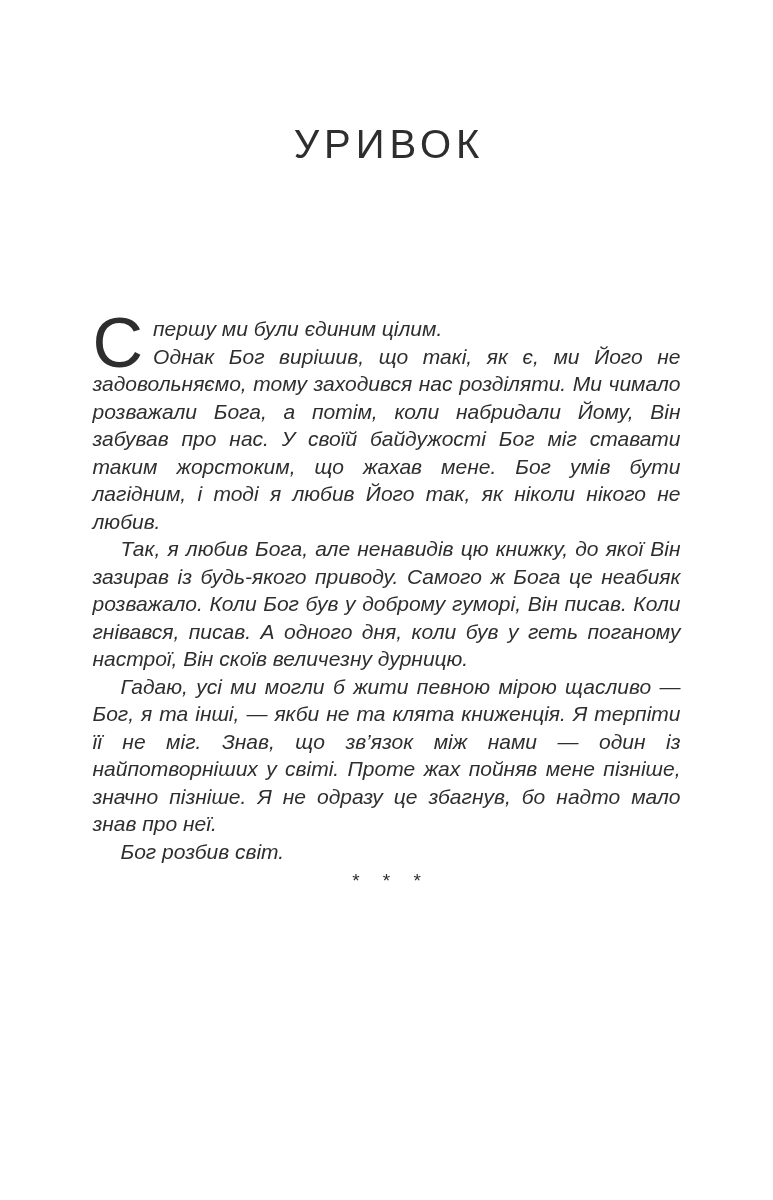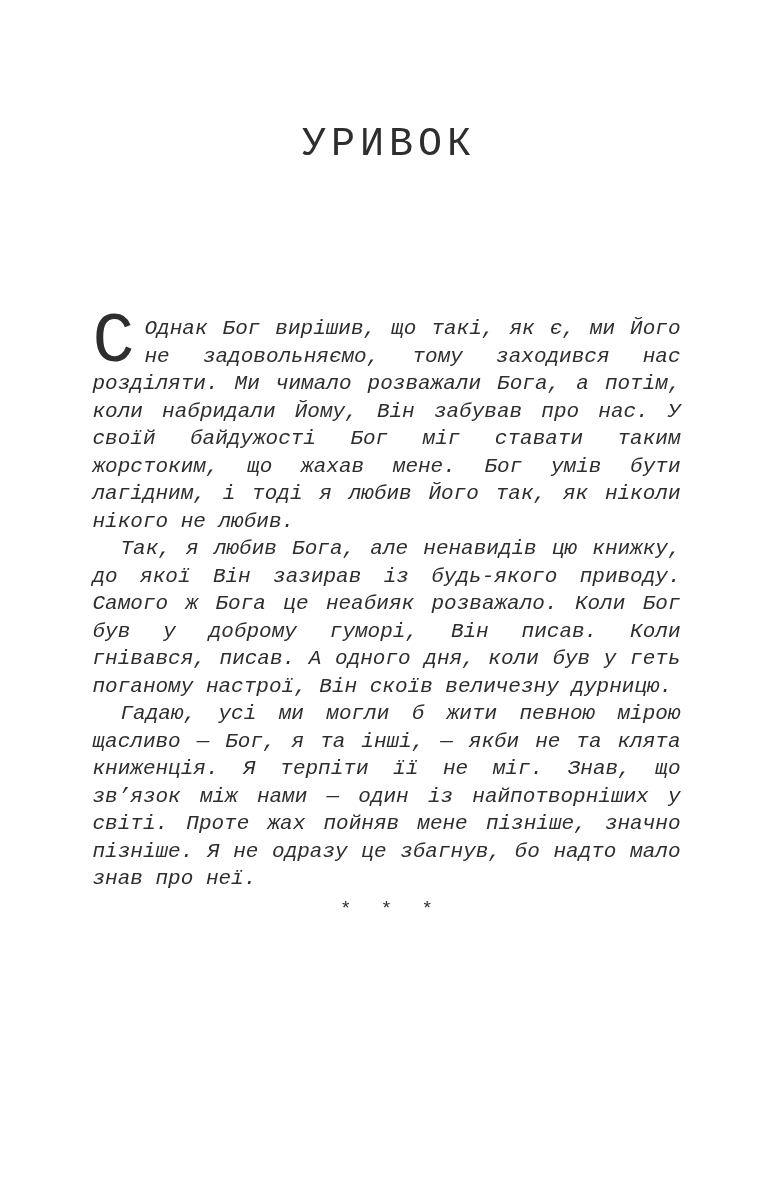--- a/index.html
+++ b/index.html
@@ -7,21 +7,21 @@
     padding: 0;
     background: #ffffff;
   }
   .page {
     position: relative;
     width: 768px;
     height: 1200px;
     margin: 0 auto;
     background: var(--page-bg, #ffffff);
     color: var(--text-color, #2e2e2e);
-    font-family: Liberation Mono, monospace;
+    font-family: Liberation Sans, sans-serif;
     overflow: hidden;
     box-sizing: border-box;
     padding-top: 122px;
   }
   .chapter-title {
     margin: 0 0 148px 0;
     text-align: center;
     font-size: 40px;
     font-weight: 400;
     letter-spacing: 5px;
@@ -70,26 +70,27 @@
 </style>
 </head>
 <body>
 
 <div class="page" style="--page-bg: #ffffff; --text-color: #2e2e2e;">
 
   <h1 class="chapter-title">УРИВОК</h1>
 
   <div class="body-text">
 
-    <p class="para-flush"><span class="dropcap">С</span></p>
+    <p class="para-flush"><span class="dropcap">С</span><span>першу ми були єдиним цілим.</span></p>
 
     <p class="para-flush">Однак Бог вирішив, що такі, як є, ми Його не задовольняємо, тому заходився нас розділяти. Ми чимало розважали Бога, а потім, коли набридали Йому, Він забував про нас. У своїй байдужості Бог міг ставати таким жорстоким, що жахав мене. Бог умів бути лагідним, і тоді я любив Його так, як ніколи нікого не любив.</p>
 
     <p class="para-indent">Так, я любив Бога, але ненавидів цю книжку, до якої Він зазирав із будь-якого приводу. Самого ж Бога це неабияк розважало. Коли Бог був у доброму гуморі, Він писав. Коли гнівався, писав. А одного дня, коли був у геть поганому настрої, Він скоїв величезну дурницю.</p>
 
     <p class="para-indent">Гадаю, усі ми могли б жити певною мірою щасливо — Бог, я та інші, — якби не та клята книженція. Я терпіти її не міг. Знав, що зв’язок між нами — один із найпотворніших у світі. Проте жах пойняв мене пізніше, значно пізніше. Я не одразу це збагнув, бо надто мало знав про неї.</p>
 
+    <p class="para-indent">Бог розбив світ.</p>
 
     <div class="section-break">* * *</div>
 
 
   </div>
 </div>
 
 </body></html>

